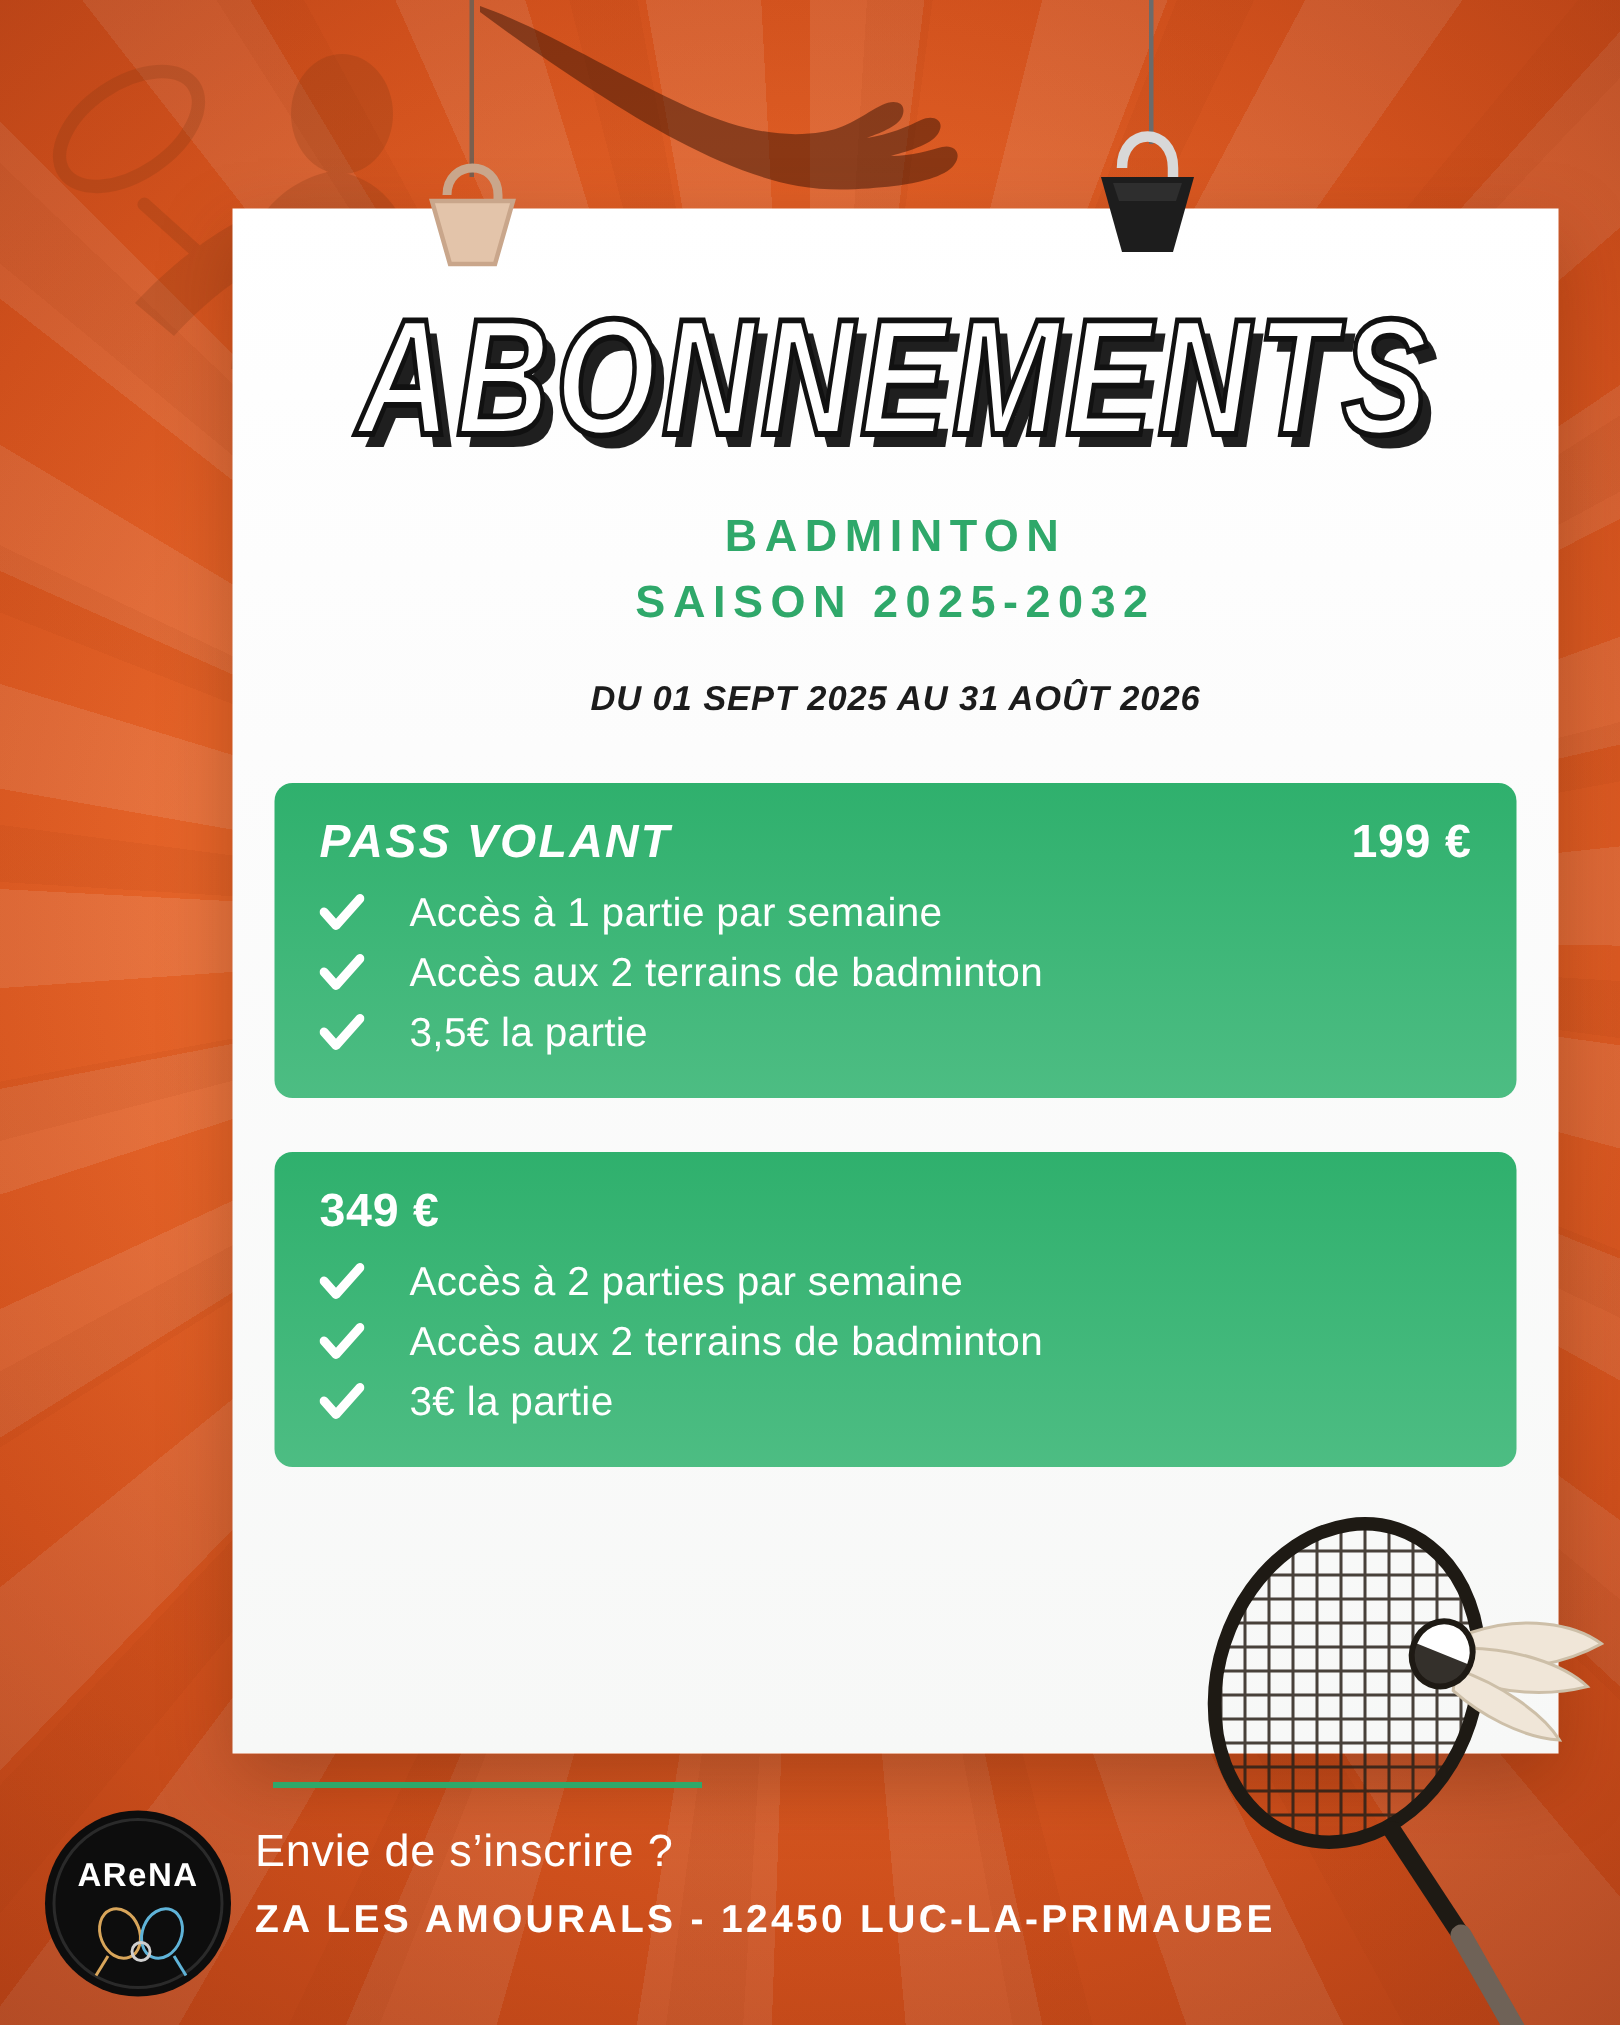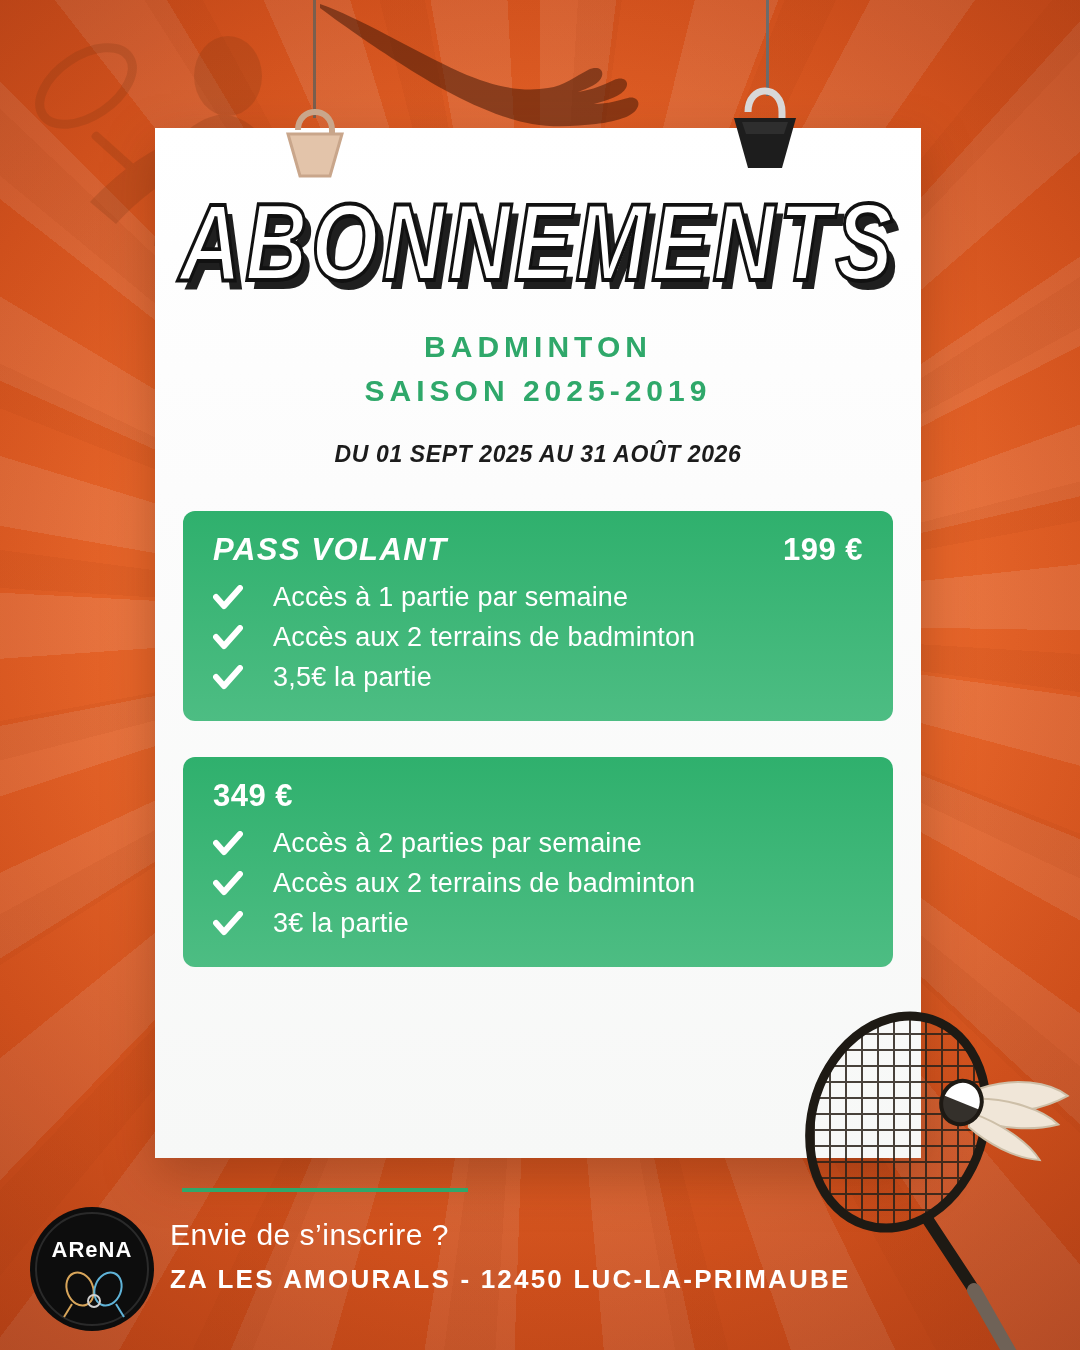--- a/index.html
+++ b/index.html
@@ -78,22 +78,22 @@
     position: absolute;
     z-index: 6;
   }
   #clip-left { left: 278px; top: 100px; width: 74px; height: 78px; }
   #clip-right { left: 722px; top: 80px; width: 86px; height: 90px; }
 
   
   #poster {
     position: absolute;
     left: 155px;
-    top: 128px;
-    width: 766px;
+    top: 139px;
+    width: 884px;
     height: 1030px;
     background: linear-gradient(180deg, #ffffff 0%, #fcfcfc 35%, #f7f8f7 100%);
     box-shadow: 0 18px 46px rgba(90,30,5,0.35);
     z-index: 4;
     overflow: hidden;
   }
 
   #title {
     margin-top: 62px;
     text-align: center;
@@ -258,21 +258,21 @@
   <path d="M12 38 L74 38 L60 88 L26 88 Z" fill="#1d1d1d"></path>
   <path d="M20 42 L66 42 L62 54 L24 54 Z" fill="#2e2e2e"></path>
 </svg>
 
 <div id="poster">
 
   <div id="title">ABONNEMENTS</div>
 
   <div id="subtitle-wrap">
     <div id="sub1">BADMINTON</div>
-    <div id="sub2">SAISON 2025-2019</div>
+    <div id="sub2">SAISON 2025-2032</div>
   </div>
 
   <div id="dates">
     <div>DU 01 SEPT 2025 AU 31 AOÛT 2026</div>
   </div>
 
   <div class="card" id="card1">
     <div class="card-head">
       <div class="card-name">PASS VOLANT</div>
       <div class="card-price">199 €</div>

